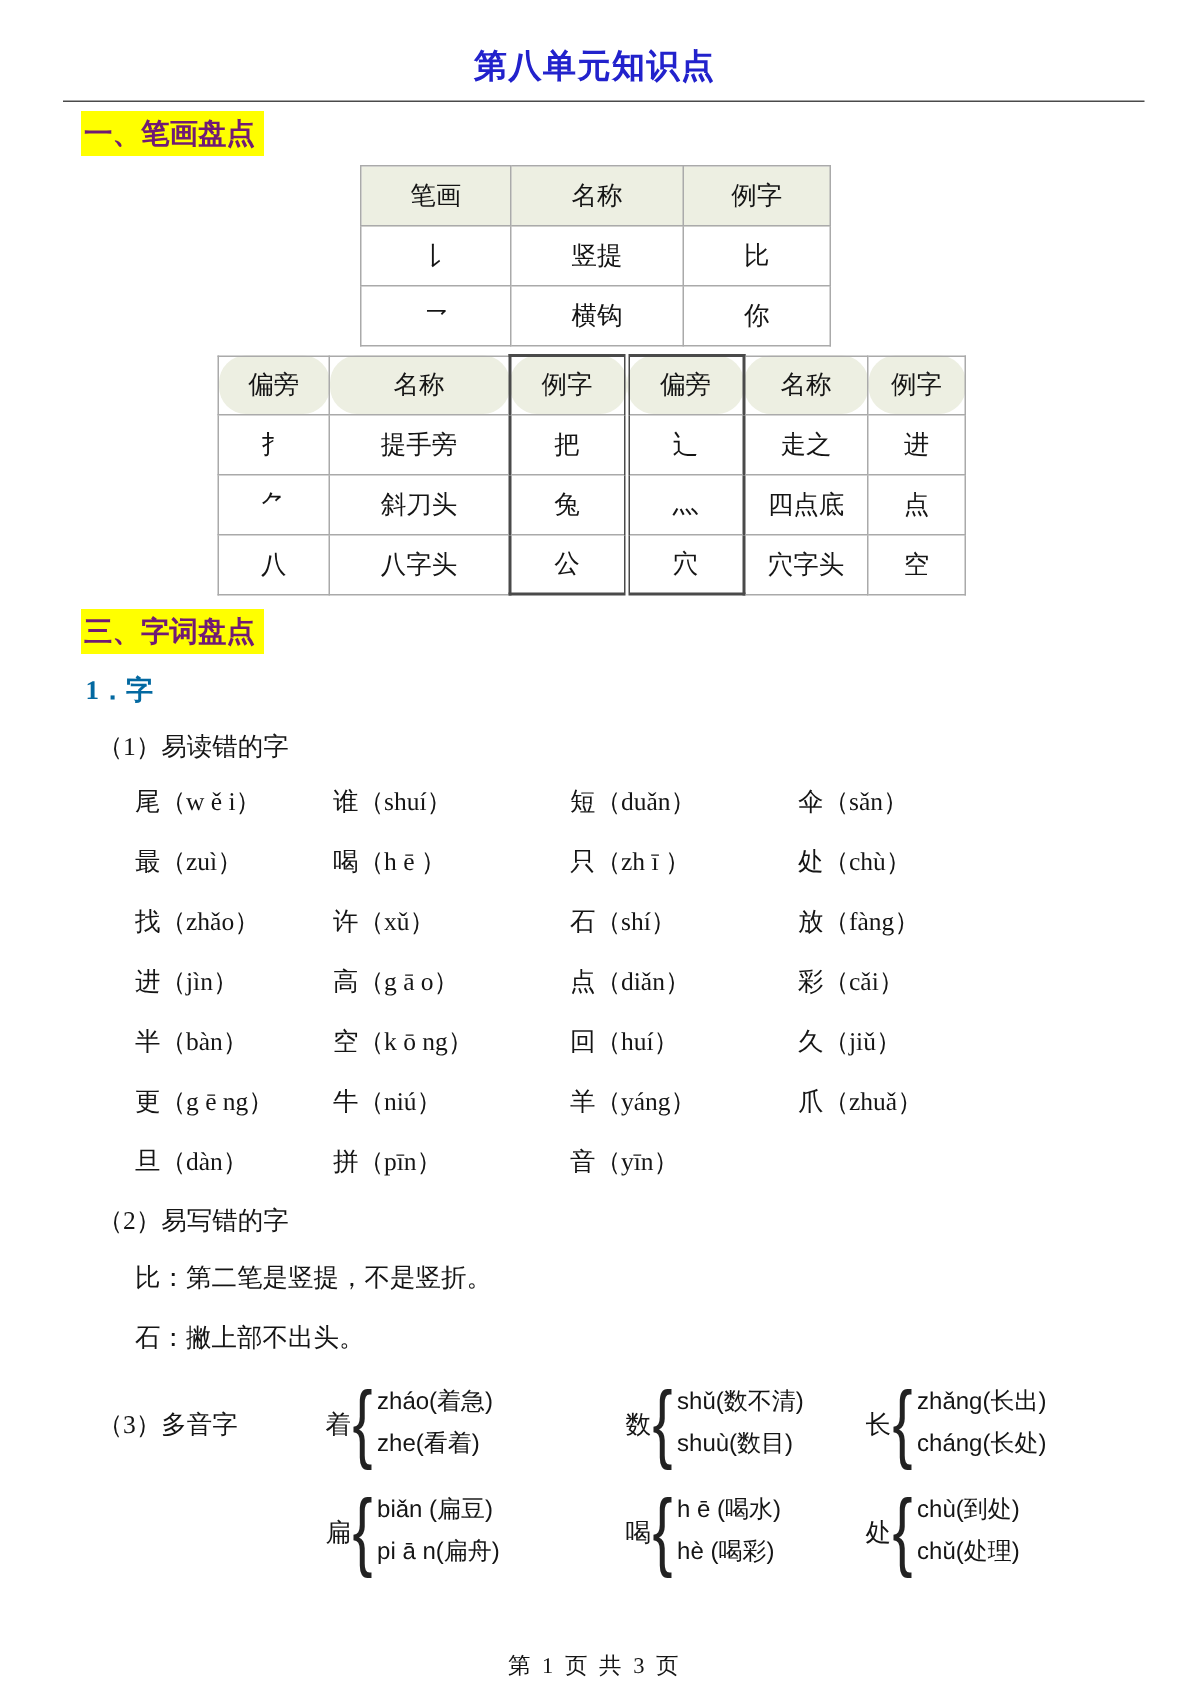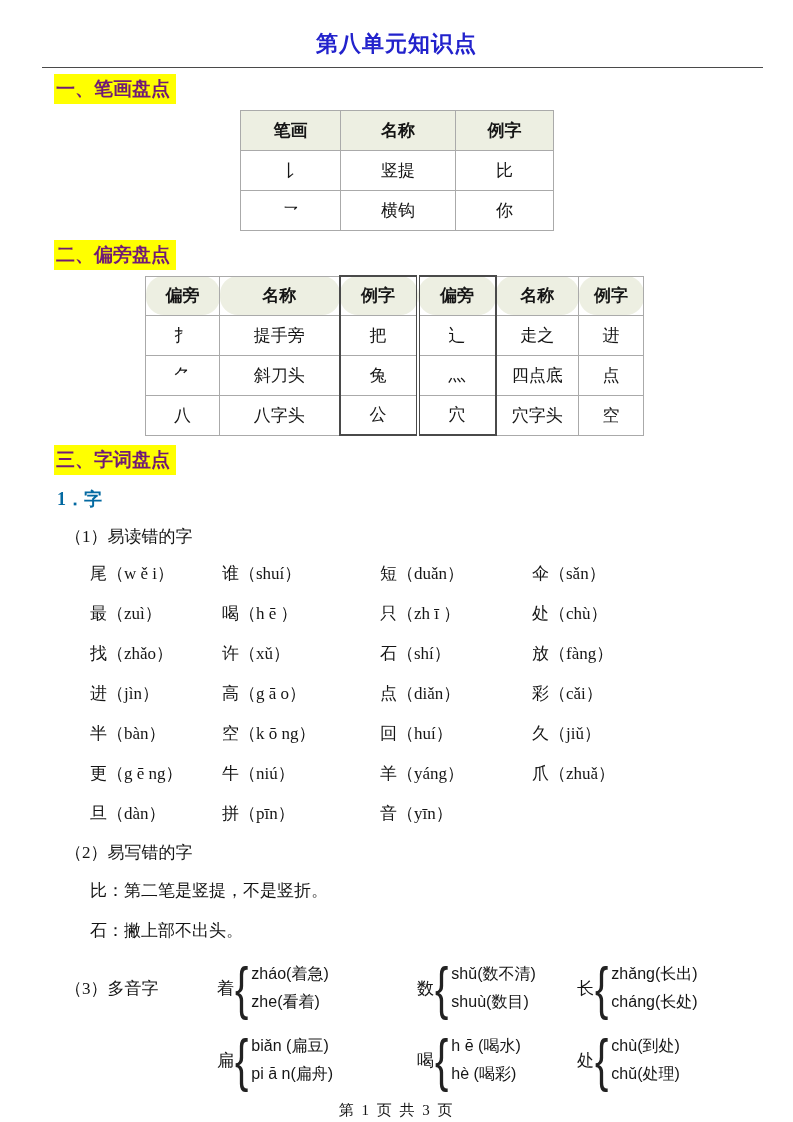--- a/index.html
+++ b/index.html
@@ -18,21 +18,21 @@
   .hl {
     display:inline-block; background:#FFFF00; color:#701a75;
     font-weight:bold; font-size:19px; padding:2px 6px 2px 2px; margin-left:-3px;
   }
   .sec1-heading { margin-top:6px; }
   .sec2-heading { margin-top:9px; }
   .sec3-heading { margin-top:9px; }
 
   table { border-collapse:collapse; text-align:center; font-size:17px; }
   th, td { border:1px solid #aaaaaa; font-weight:normal; height:40px; vertical-align:middle; }
-  thead th { background:#EDEFE2; font-weight:bold; }
+  thead th { background:#EDEFE2; font-weight:normal; }
 
   .t1 { margin:6px 0 0 183px; }
   .t1 .c1 { width:100px; } .t1 .c2 { width:115px; } .t1 .c3 { width:98px; }
   .t1 th { height:40px; }
 
   .t2 { margin:5px 0 0 88px; }
   .t2 .c1 { width:74px; } .t2 .c2 { width:120px; } .t2 .c3 { width:78px; }
   .t2 .c4 { width:78px; } .t2 .c5 { width:83px; } .t2 .c6 { width:65px; }
   .t2 th { height:39px;border-radius:18px; }
   
@@ -103,23 +103,20 @@
           <td>比</td>
         </tr>
         <tr>
           <td>㇖</td>
           <td>横钩</td>
           <td>你</td>
         </tr>
       </tbody>
     </table>
 
-    <div class="sec2-heading">
-      <span class="hl">二、偏旁盘点</span>
-    </div>
 
     <table class="t2">
       <thead>
         <tr>
           <th class="c1">偏旁</th>
           <th class="c2">名称</th>
           <th class="c3 dk3">例字</th>
           <th class="c4 dk4">偏旁</th>
           <th class="c5">名称</th>
           <th class="c6">例字</th>

